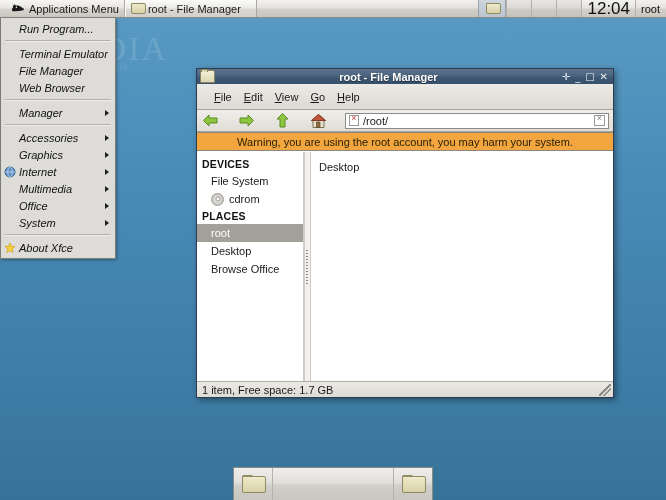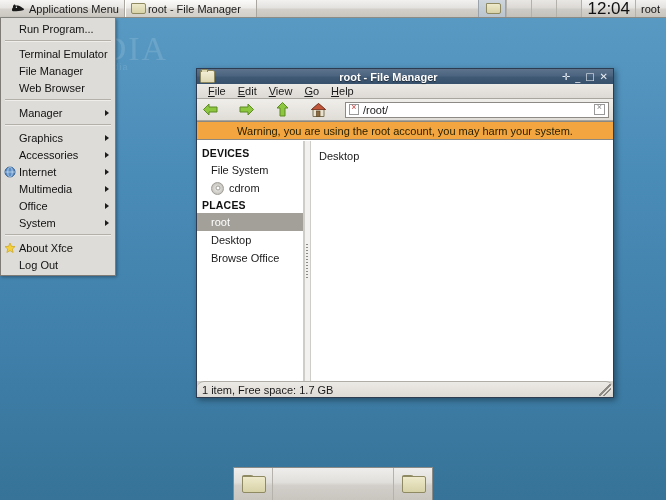--- a/index.html
+++ b/index.html
@@ -95,20 +95,21 @@
   #apps-menu {
     position: absolute; left: 0; top: 18px;
     width: 116px;
     background: #dedcd8;
     border: 1px solid #7e7b76;
     border-top: none;
     box-shadow: 1px 1px 3px rgba(0,0,0,0.35);
     padding: 2px 0 2px 0;
     box-sizing: border-box;
     z-index: 40;
+    font-style: italic;
   }
   .menu-item {
     height: 17px;
     display: flex; align-items: center;
     padding-left: 18px; padding-right: 6px;
     font-size: 11px; color: #111;
     position: relative;
     cursor: default;
     box-sizing: border-box;
   }
@@ -169,24 +170,24 @@
     width: 5px; height: 2px; background: #ddd7b2;
     border: 1px solid #8d8760; border-bottom: none;
     border-radius: 1px 1px 0 0;
   }
   .wbtns { display: flex; align-items: center; gap: 5px; padding-right: 2px; }
   .wbtn {
     color: #e9eef4; font-size: 10px; line-height: 10px;
     cursor: default; font-family: "DejaVu Sans", sans-serif;
   }
   #fm-menubar {
-    height: 15px;
+    height: 26px;
     background: linear-gradient(180deg,#eceae6 0%, #ddd9d4 100%);
     border-bottom: 1px solid #a8a49e;
-    display: flex; align-items: center; padding-left: 5px;
+    display: flex; align-items: center; padding-left: 11px;
     box-sizing: border-box;
   }
   .mb-item {
     padding: 0 6px; font-size: 11px; color: #1a1a1a; cursor: default;
   }
   .mb-item u { text-decoration: underline; }
   #fm-toolbar {
     height: 22px;
     background: linear-gradient(180deg,#f0eeea 0%, #e0ddd7 100%);
     border-bottom: 1px solid #a8a49e;
@@ -297,21 +298,20 @@
   }
   #fm-statusbar {
     height: 16px;
     background: linear-gradient(180deg,#eceae6 0%, #dedad5 100%);
     border-top: 1px solid #b0ada7;
     display: flex; align-items: center;
     padding-left: 5px;
     font-size: 11px; color: #1a1a1a;
     box-sizing: border-box;
     position: relative;
-    border-radius: 7px;
   }
   #resize-grip {
     position: absolute; right: 2px; bottom: 1px;
     width: 12px; height: 12px;
     background-image:
       linear-gradient(135deg, transparent 45%, #8d8a85 45%, #8d8a85 55%, transparent 55%),
       linear-gradient(135deg, transparent 65%, #8d8a85 65%, #8d8a85 75%, transparent 75%);
   }
 
   
@@ -435,25 +435,25 @@
     </div>
     <div class="menu-sep"></div>
 
     <div class="menu-item">
       <span>Manager</span>
       <span class="submenu-arrow"></span>
     </div>
     <div class="menu-sep"></div>
 
     <div class="menu-item">
+      <span>Accessories</span>
+      <span class="submenu-arrow"></span>
+    </div>
+    <div class="menu-item">
       <span>Graphics</span>
-      <span class="submenu-arrow"></span>
-    </div>
-    <div class="menu-item">
-      <span>Accessories</span>
       <span class="submenu-arrow"></span>
     </div>
     <div class="menu-item">
       <span class="mi-icon">
         <svg width="12" height="12" viewBox="0 0 12 12">
           <circle cx="6" cy="6" r="5" fill="#5f8fc4" stroke="#2f5f94" stroke-width="1"></circle>
           <ellipse cx="6" cy="6" rx="2.2" ry="5" fill="none" stroke="#cfe2f5" stroke-width="0.7"></ellipse>
           <line x1="1" y1="6" x2="11" y2="6" stroke="#cfe2f5" stroke-width="0.7"></line>
         </svg>
       </span>
@@ -475,23 +475,20 @@
     <div class="menu-sep"></div>
 
     <div class="menu-item">
       <span class="mi-icon">
         <svg width="12" height="12" viewBox="0 0 12 12">
           <path d="M6 1 L7.4 4.3 L11 4.6 L8.3 7 L9.1 10.5 L6 8.6 L2.9 10.5 L3.7 7 L1 4.6 L4.6 4.3 Z" fill="#f5d03a" stroke="#c9a31a" stroke-width="0.7"></path>
         </svg>
       </span>
       <span>About Xfce</span>
     </div>
-    <div class="menu-item">
-      <span>Log Out</span>
-    </div>
   </div>
 
   <div id="fm-window">
 
     <div id="fm-titlebar">
       <span class="title-icon"></span>
       <span id="fm-title">root - File Manager</span>
       <span class="wbtns">
         <span class="wbtn">✛</span>
         <span class="wbtn">_</span>

